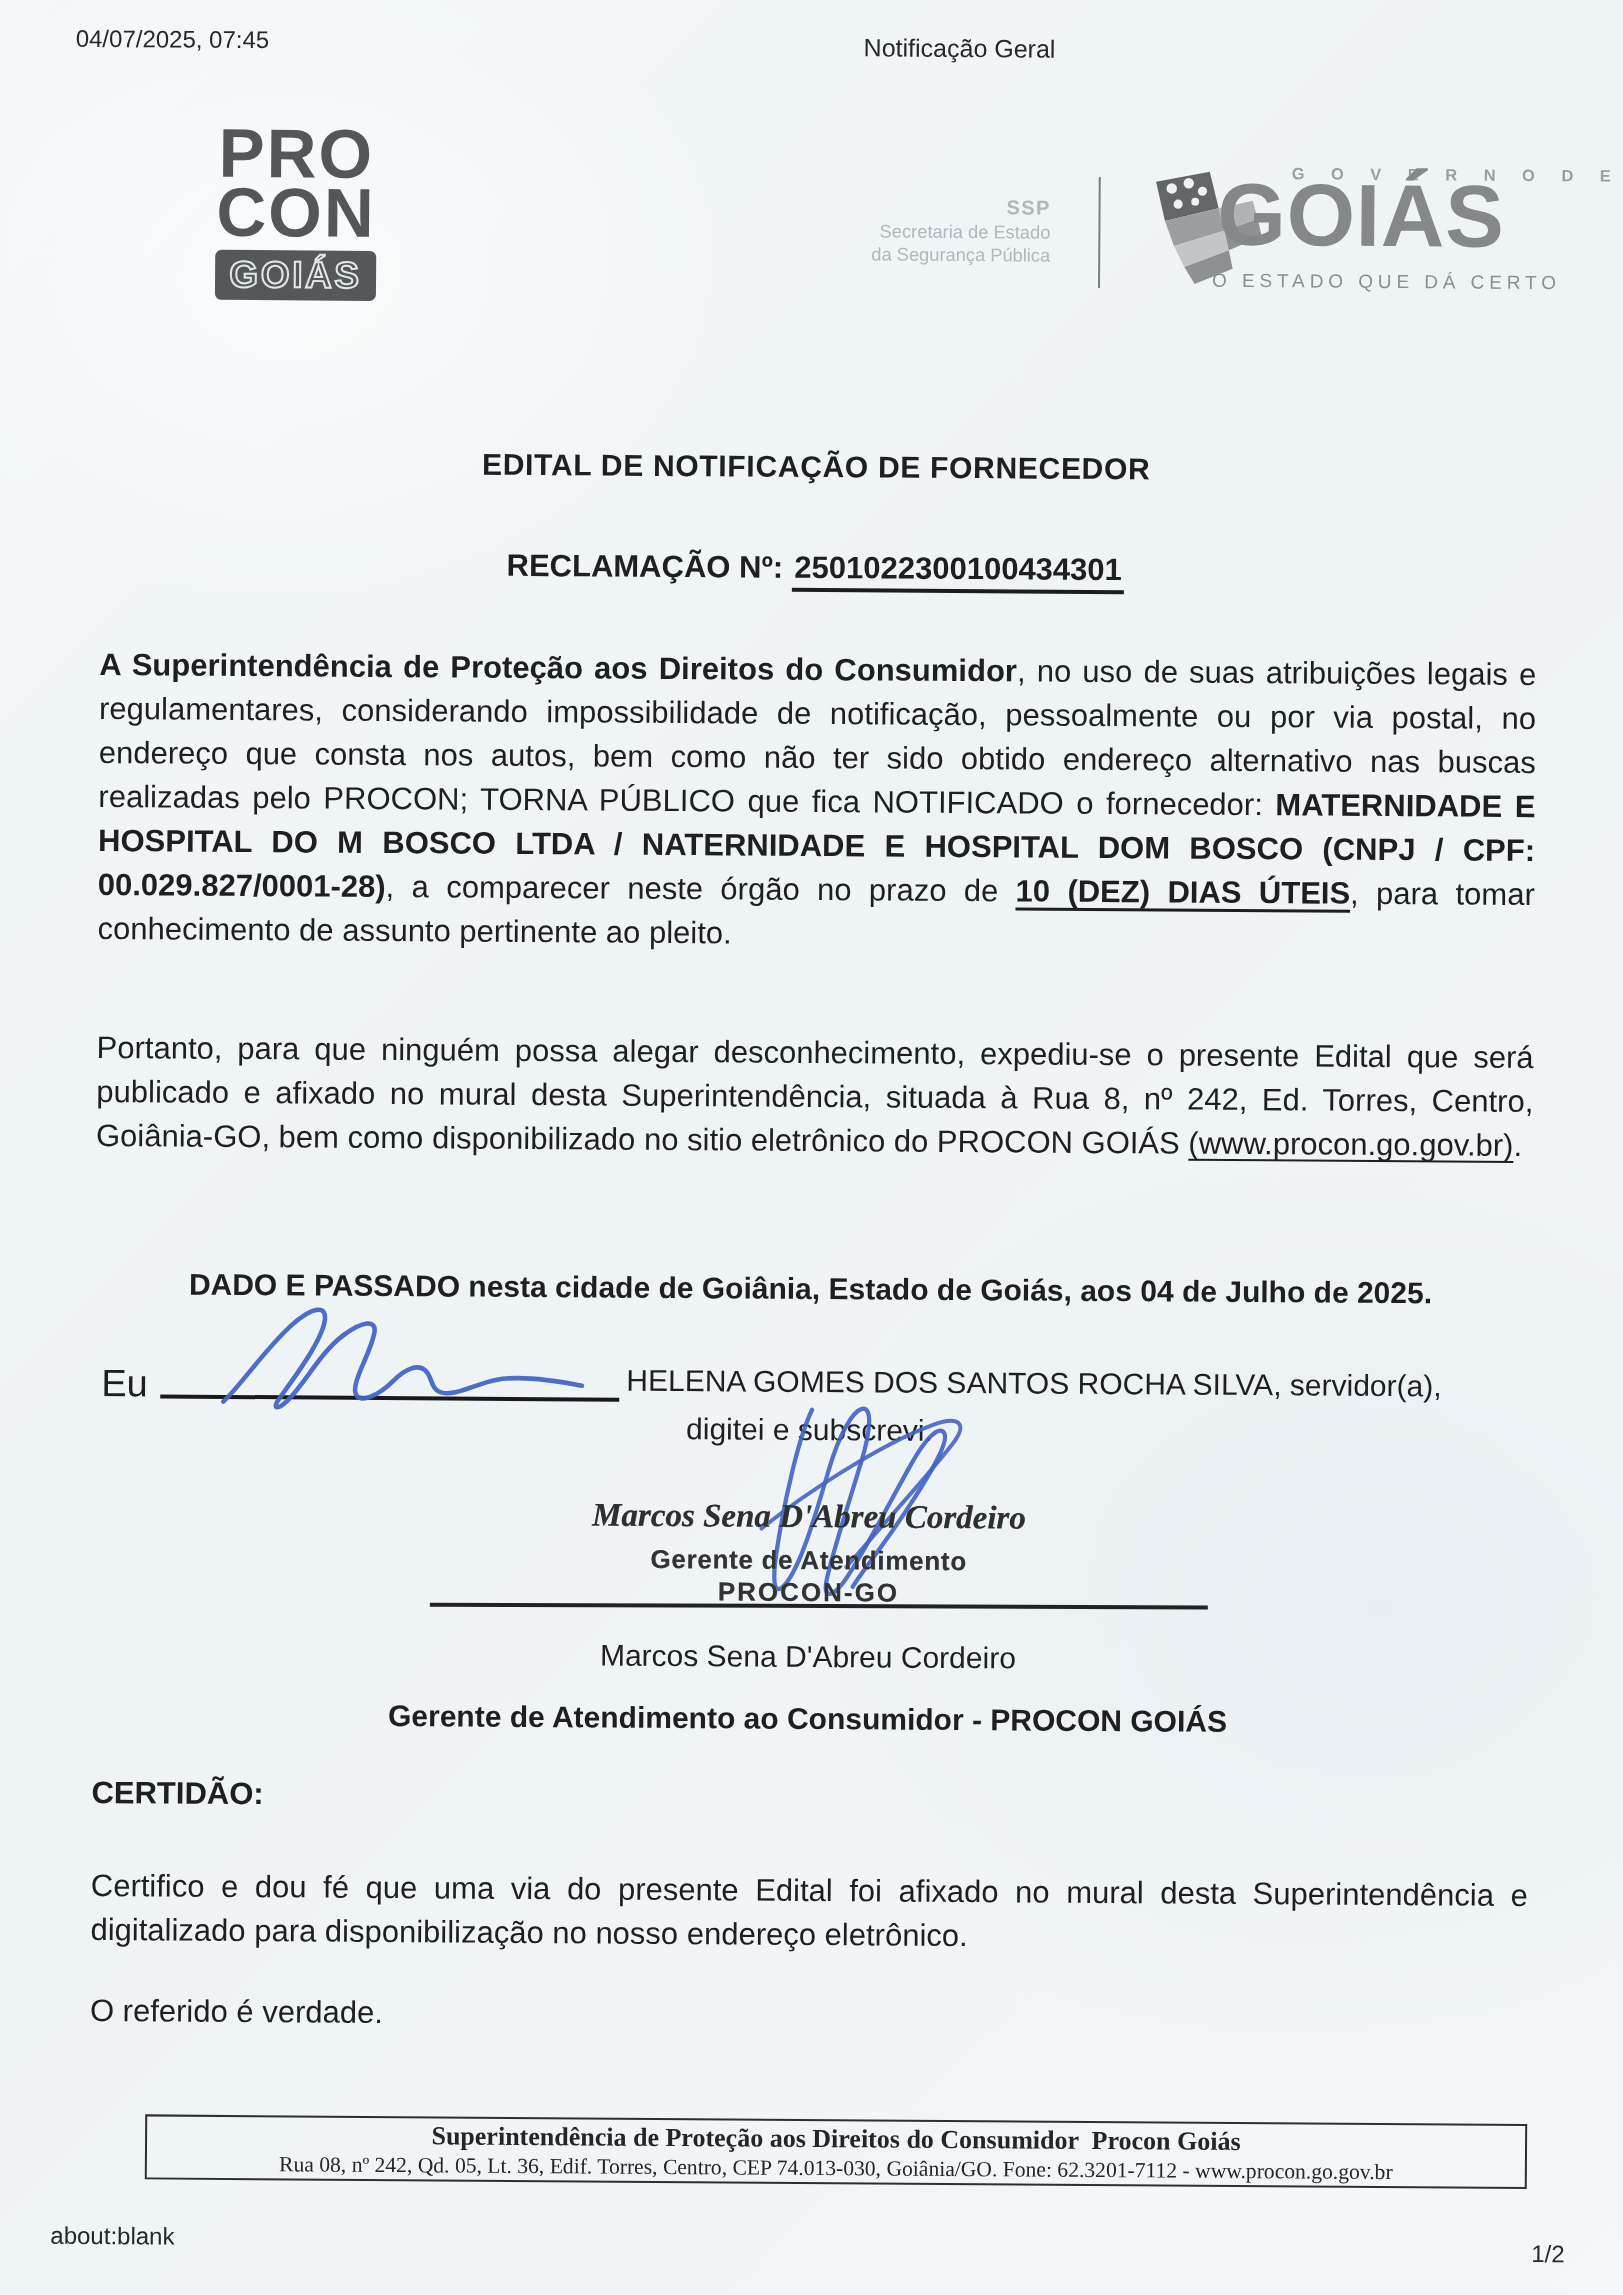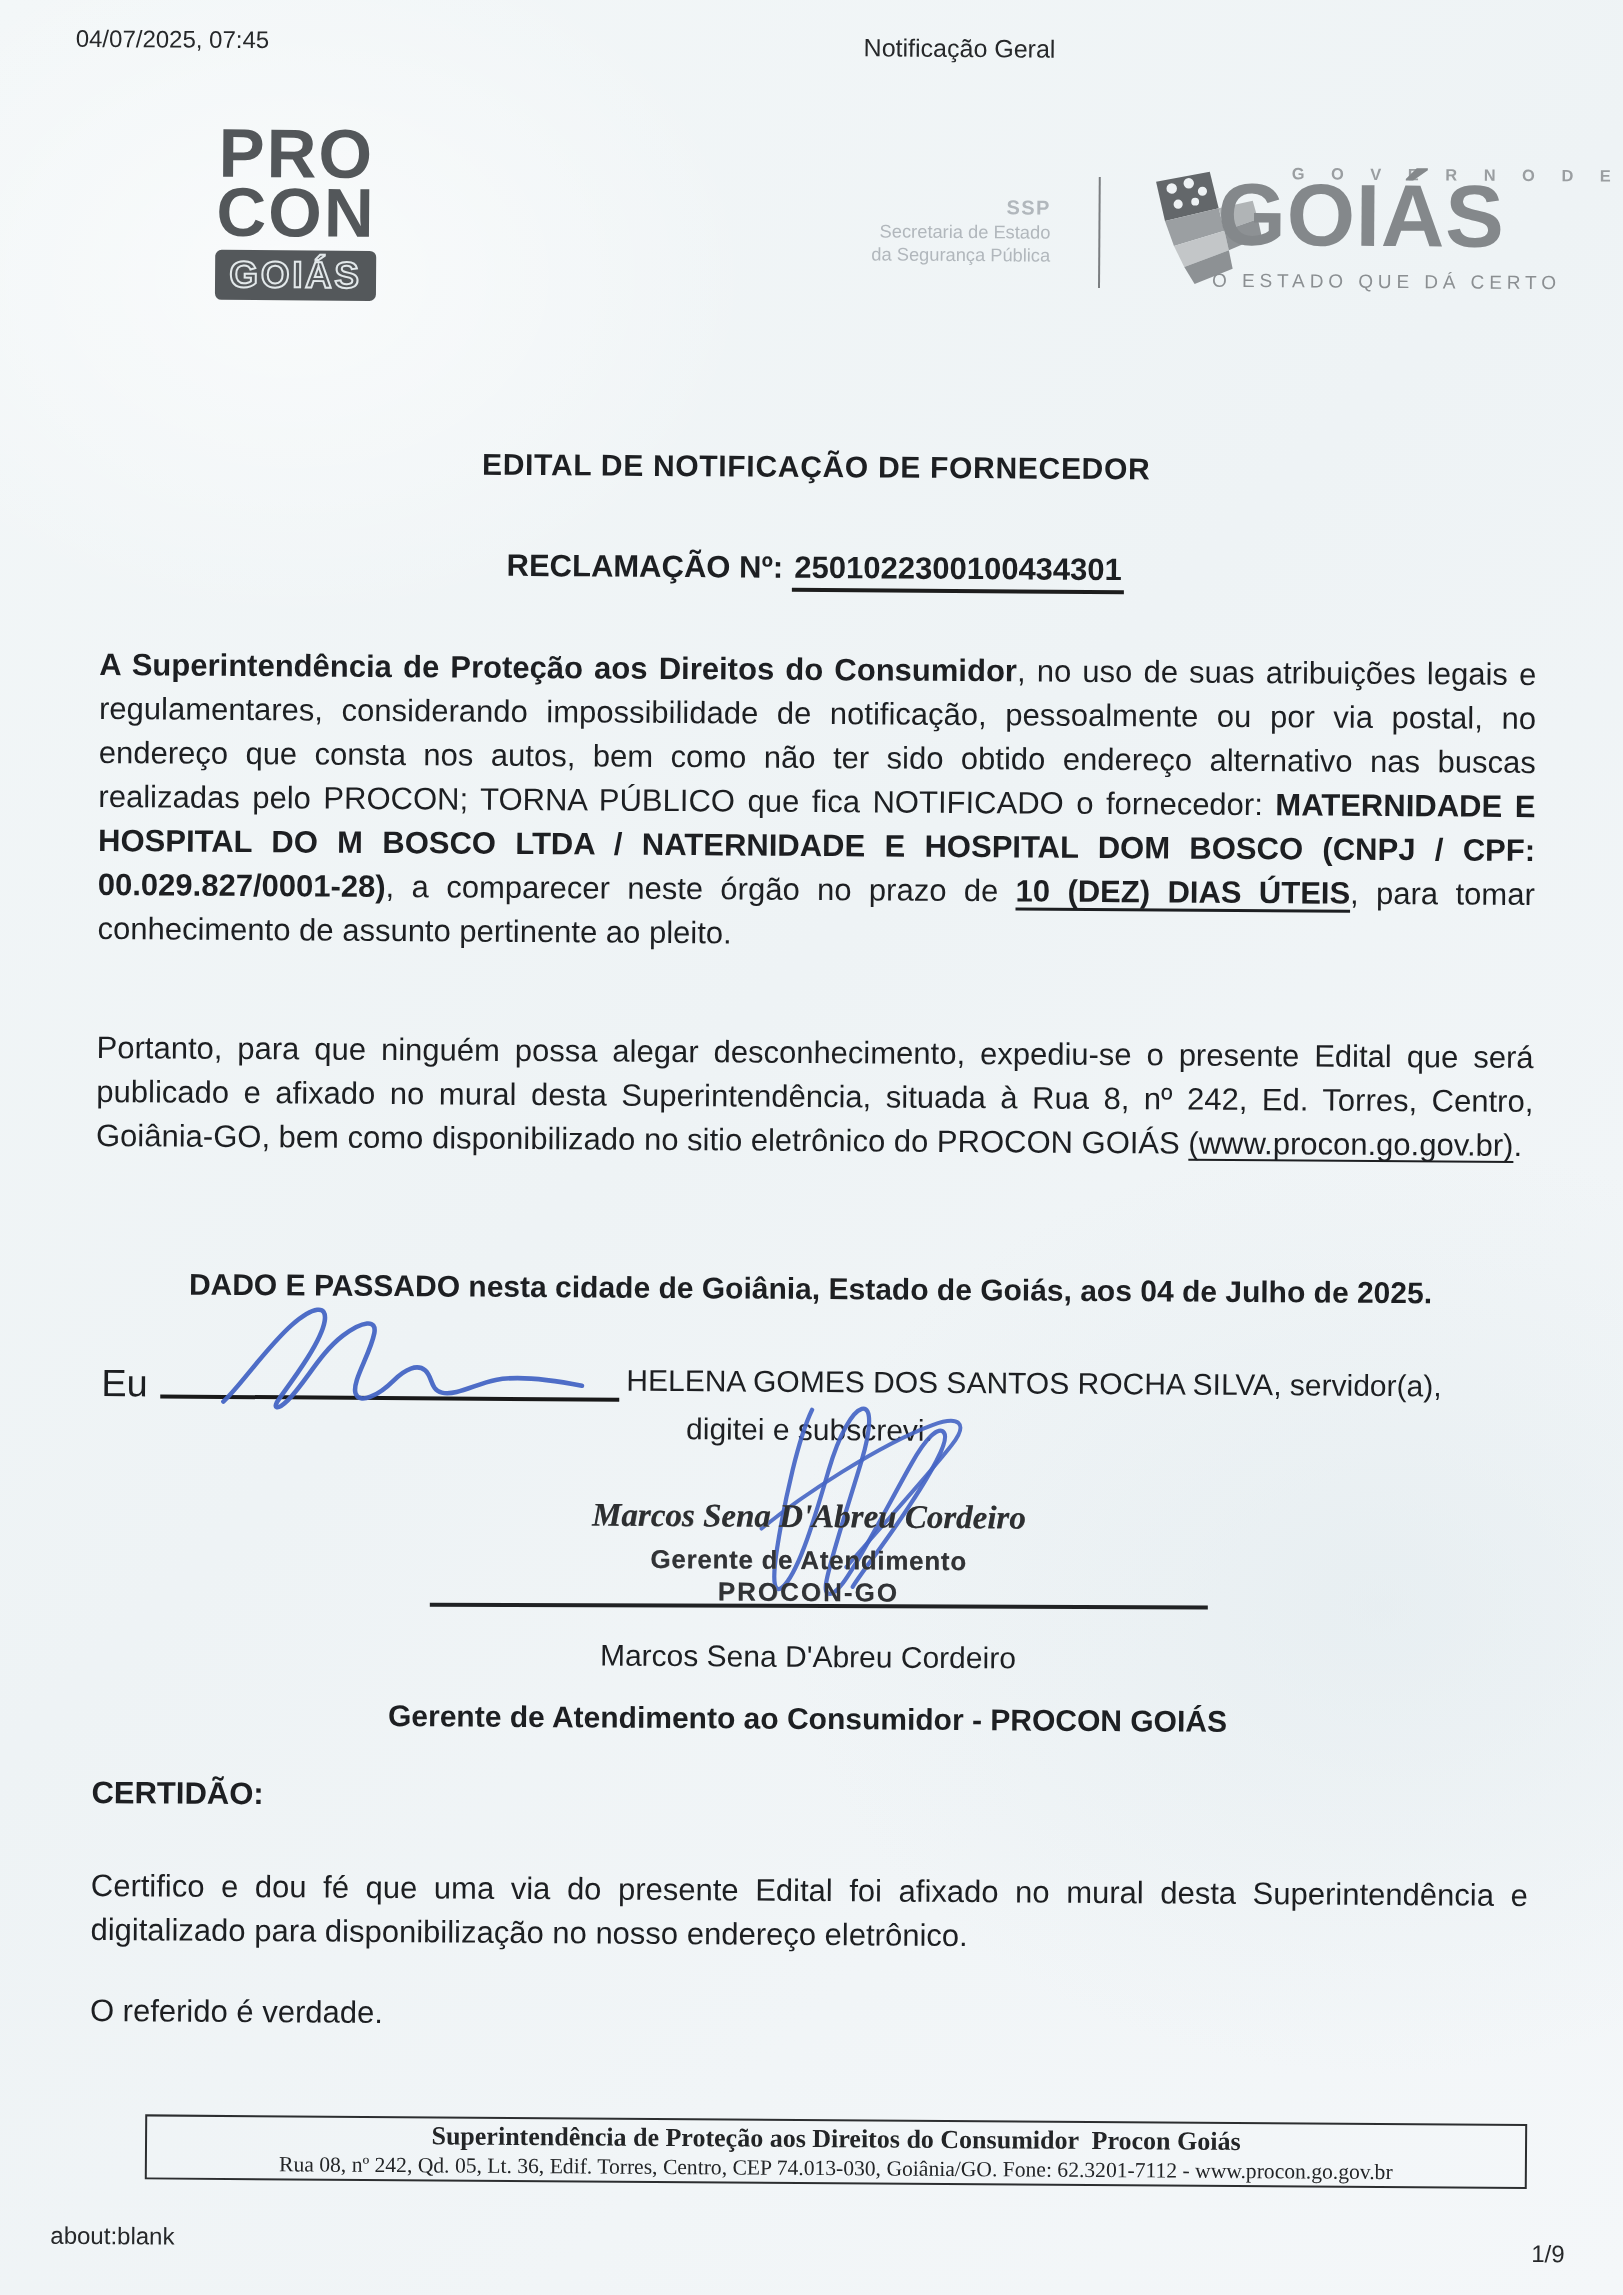--- a/index.html
+++ b/index.html
@@ -183,17 +183,17 @@
     <div class="abs cert-h">CERTIDÃO:</div>
     <div class="abs para cert-body">Certifico e dou fé que uma via do presente Edital foi afixado no mural desta Superintendência e digitalizado para disponibilização no nosso endereço eletrônico.</div>
     <div class="abs closing">O referido é verdade.</div>
 
     <div class="abs footer-box">
       <div class="l1">Superintendência de Proteção aos Direitos do Consumidor  Procon Goiás</div>
       <div class="l2">Rua 08, nº 242, Qd. 05, Lt. 36, Edif. Torres, Centro, CEP 74.013-030, Goiânia/GO. Fone: 62.3201-7112 - www.procon.go.gov.br</div>
     </div>
 
     <div class="abs pr-meta about">about:blank</div>
-    <div class="abs pr-meta pagenum">1/9</div>
+    <div class="abs pr-meta pagenum">1/2</div>
 
   </div>
 </div>
 
 
 </body></html>

